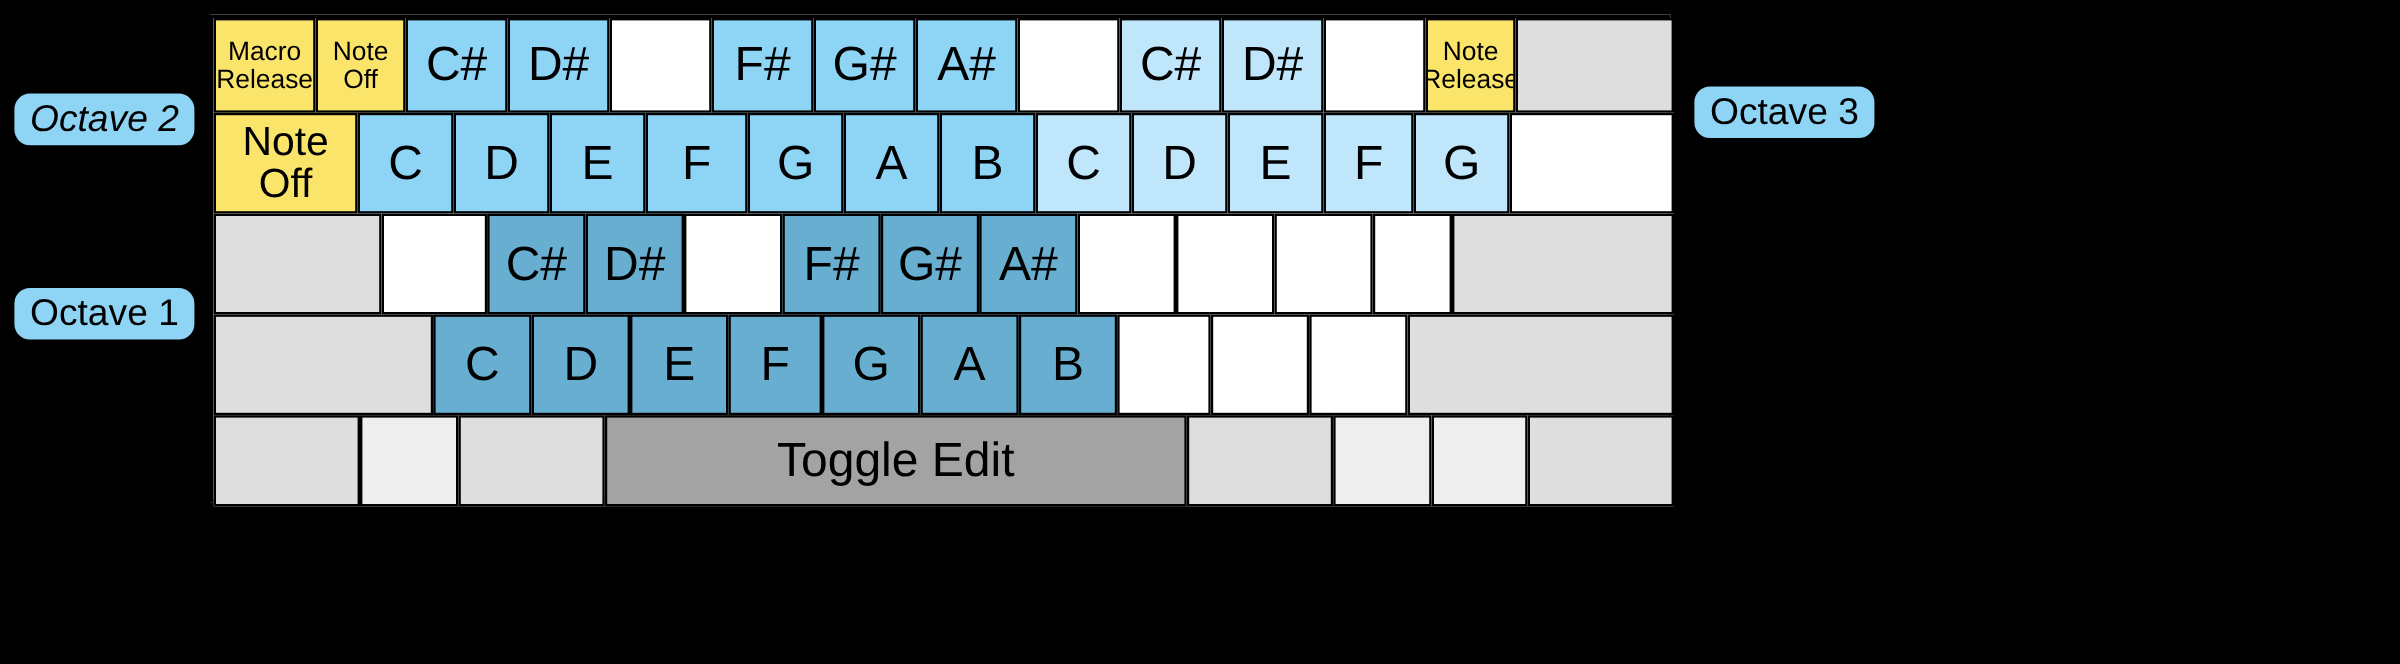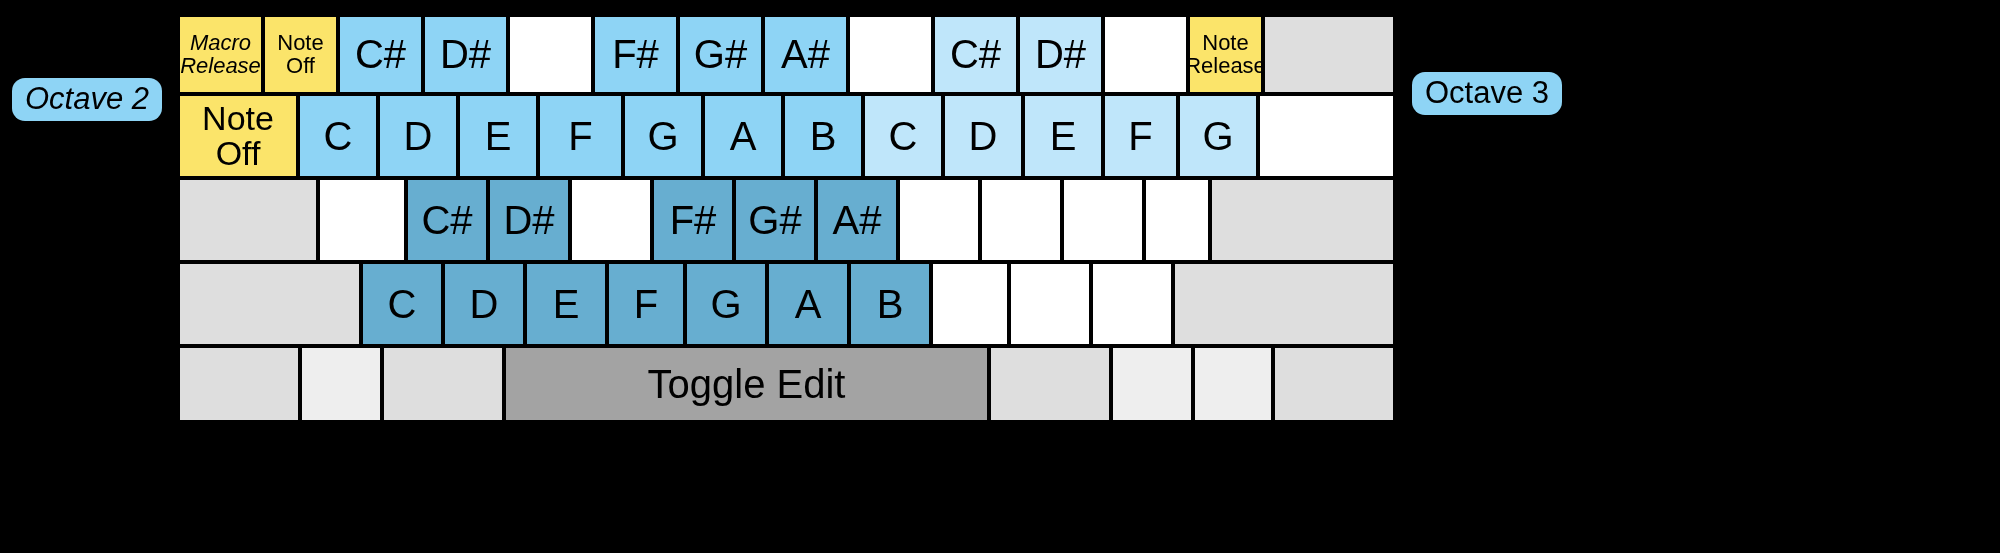--- a/index.html
+++ b/index.html
@@ -61,21 +61,21 @@
   #octave1-label { left: 12px; top: 240px; }
   #octave3-label { left: 1412px; top: 72px; }
 </style>
 </head>
 <body>
 
 <div id="stage">
 
   <div id="keyboard">
       <div class="krow" style="position: absolute; left: 0px; top: 0px; height: 79px; width: 100%;">
-        <div class="cell c-yellow t-small" style="left: 0px; width: 85px; font-style: italic;">Macro
+        <div class="cell c-yellow t-small" style="left: 0px; width: 85px;">Macro
 Release</div>
         <div class="cell c-yellow t-small" style="left: 85px; width: 75px;">Note
 Off</div>
         <div class="cell c-blue t-big" style="left: 160px; width: 85px;">C#</div>
         <div class="cell c-blue t-big" style="left: 245px; width: 85px;">D#</div>
         <div class="cell c-white t-big" style="left: 330px; width: 85px;"></div>
         <div class="cell c-blue t-big" style="left: 415px; width: 85px;">F#</div>
         <div class="cell c-blue t-big" style="left: 500px; width: 85px;">G#</div>
         <div class="cell c-blue t-big" style="left: 585px; width: 85px;">A#</div>
         <div class="cell c-white t-big" style="left: 670px; width: 85px;"></div>
@@ -139,16 +139,17 @@
         <div class="cell c-pink t-big" style="left: 326px; width: 485px;">Toggle Edit</div>
         <div class="cell c-grey t-big" style="left: 811px; width: 122px;"></div>
         <div class="cell c-grey2 t-big" style="left: 933px; width: 82px;"></div>
         <div class="cell c-grey2 t-big" style="left: 1015px; width: 80px;"></div>
         <div class="cell c-grey t-big" style="left: 1095px; width: 122px;"></div>
       </div>
     </div>
 
   <div class="octave-pill" id="octave2-label">Octave 2</div>
 
+  <div class="octave-pill" id="octave1-label">Octave 1</div>
 
   <div class="octave-pill" id="octave3-label">Octave 3</div>
 
 </div>
 
 </body></html>

